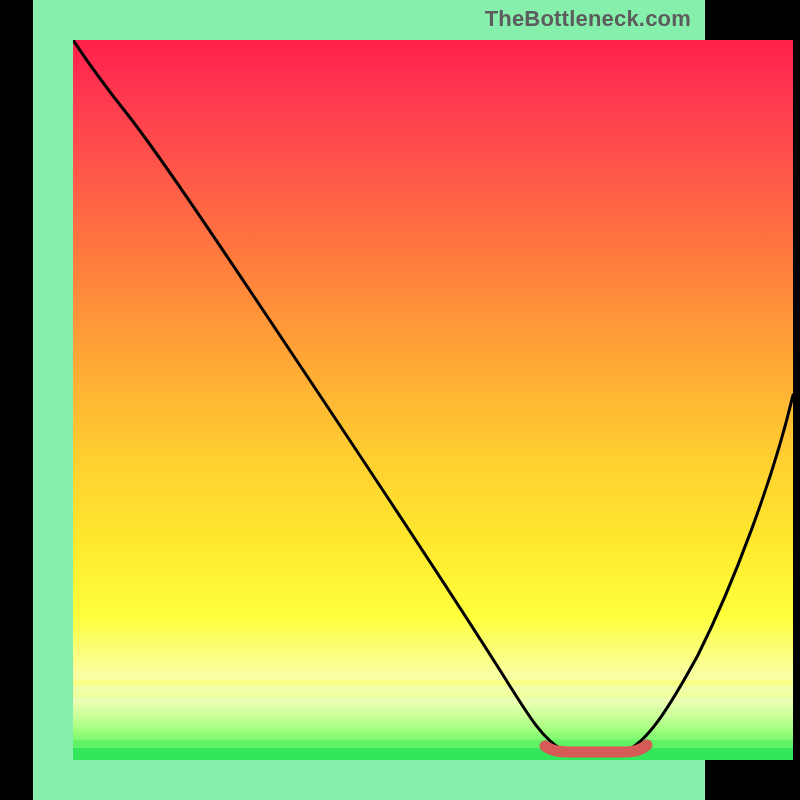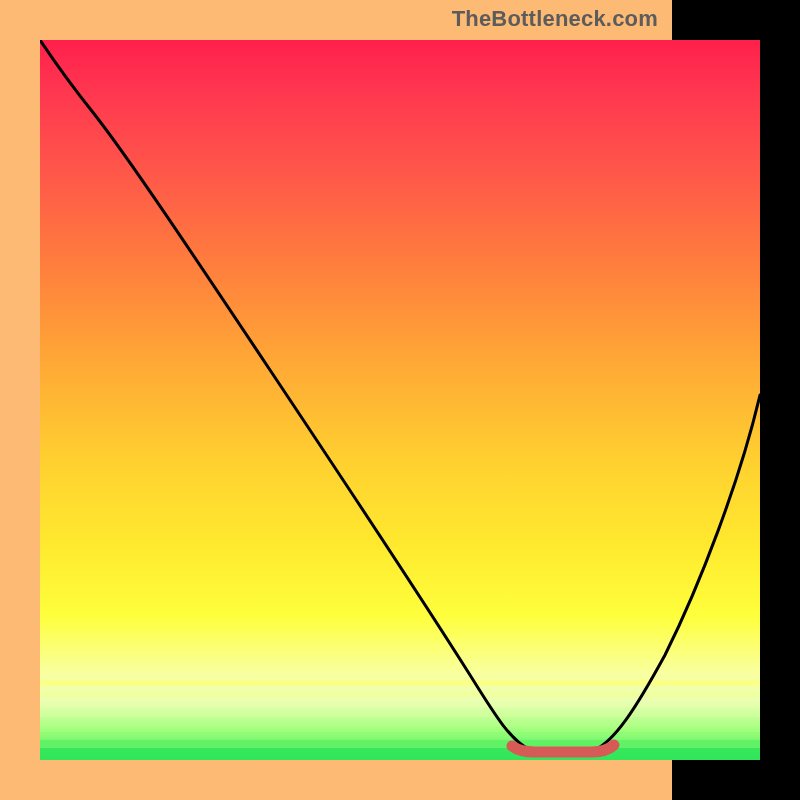--- a/index.html
+++ b/index.html
@@ -8,21 +8,22 @@
     width: 800px;
     height: 800px;
     background: #000;
     overflow: hidden;
     font-family: Arial, Helvetica, sans-serif;
   }
   .stage {
     position: relative;
     width: 672px;
     height: 800px;
-    background: #fdba74;
+    background: #86efac;
+    margin-left: 33px;
   }
   .watermark {
     position: absolute;
     top: 6px;
     right: 14px;
     color: #5c5c5c;
     font-size: 22px;
     font-weight: 600;
     letter-spacing: 0.2px;
     z-index: 20;

